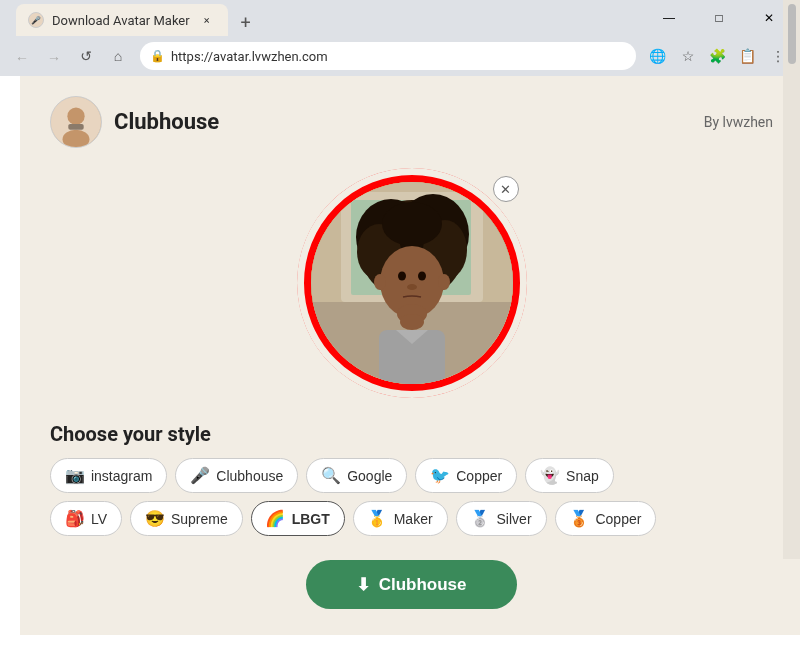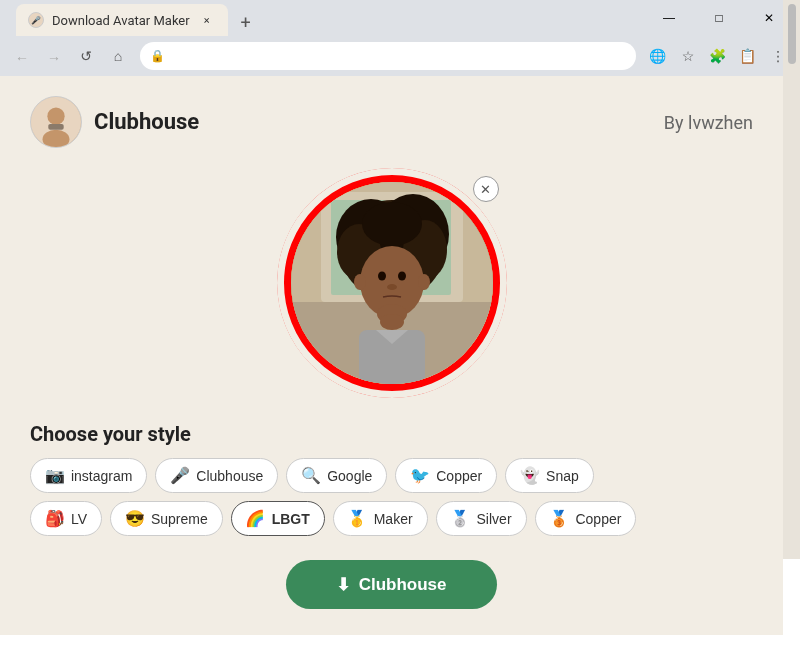--- a/index.html
+++ b/index.html
@@ -198,21 +198,21 @@
       overflow: hidden;
       border: 1px solid #ccc;
     }
     .logo-title {
       font-size: 22px;
       font-weight: 700;
       color: #222;
       line-height: 1.2;
     }
     .by-author {
-      font-size: 18px;
+      font-size: 14px;
       color: #666;
     }
 
     
     .avatar-container {
       display: flex;
       justify-content: center;
       margin-bottom: 24px;
       position: relative;
     }
@@ -337,31 +337,32 @@
   </div>
 </div>
 
 <div class="chrome-omnibox">
   <button class="nav-btn disabled">←</button>
   <button class="nav-btn disabled">→</button>
   <button class="nav-btn">↺</button>
   <button class="nav-btn">⌂</button>
   <div class="address-bar">
     <span class="lock-icon">🔒</span>
+    <span class="url-text">https://avatar.lvwzhen.com</span>
   </div>
   <div class="toolbar-right">
     <button class="nav-btn">🌐</button>
     <button class="nav-btn">☆</button>
     <button class="nav-btn">🧩</button>
     <button class="nav-btn">📋</button>
     <button class="nav-btn">⋮</button>
   </div>
 </div>
 
-<div style="display:flex;">
+<div style="display:flex;padding-left:20px;">
   <div class="page-content">
     <div class="page-inner">
 
       <div class="site-header">
         <div class="logo-area">
           <div class="logo-avatar">
             <svg width="52" height="52" viewBox="0 0 52 52" xmlns="http://www.w3.org/2000/svg">
               <circle cx="26" cy="26" r="26" fill="#e8d5c0"></circle>
               <circle cx="26" cy="20" r="9" fill="#c4956a"></circle>
               <ellipse cx="26" cy="44" rx="14" ry="10" fill="#c4956a"></ellipse>

